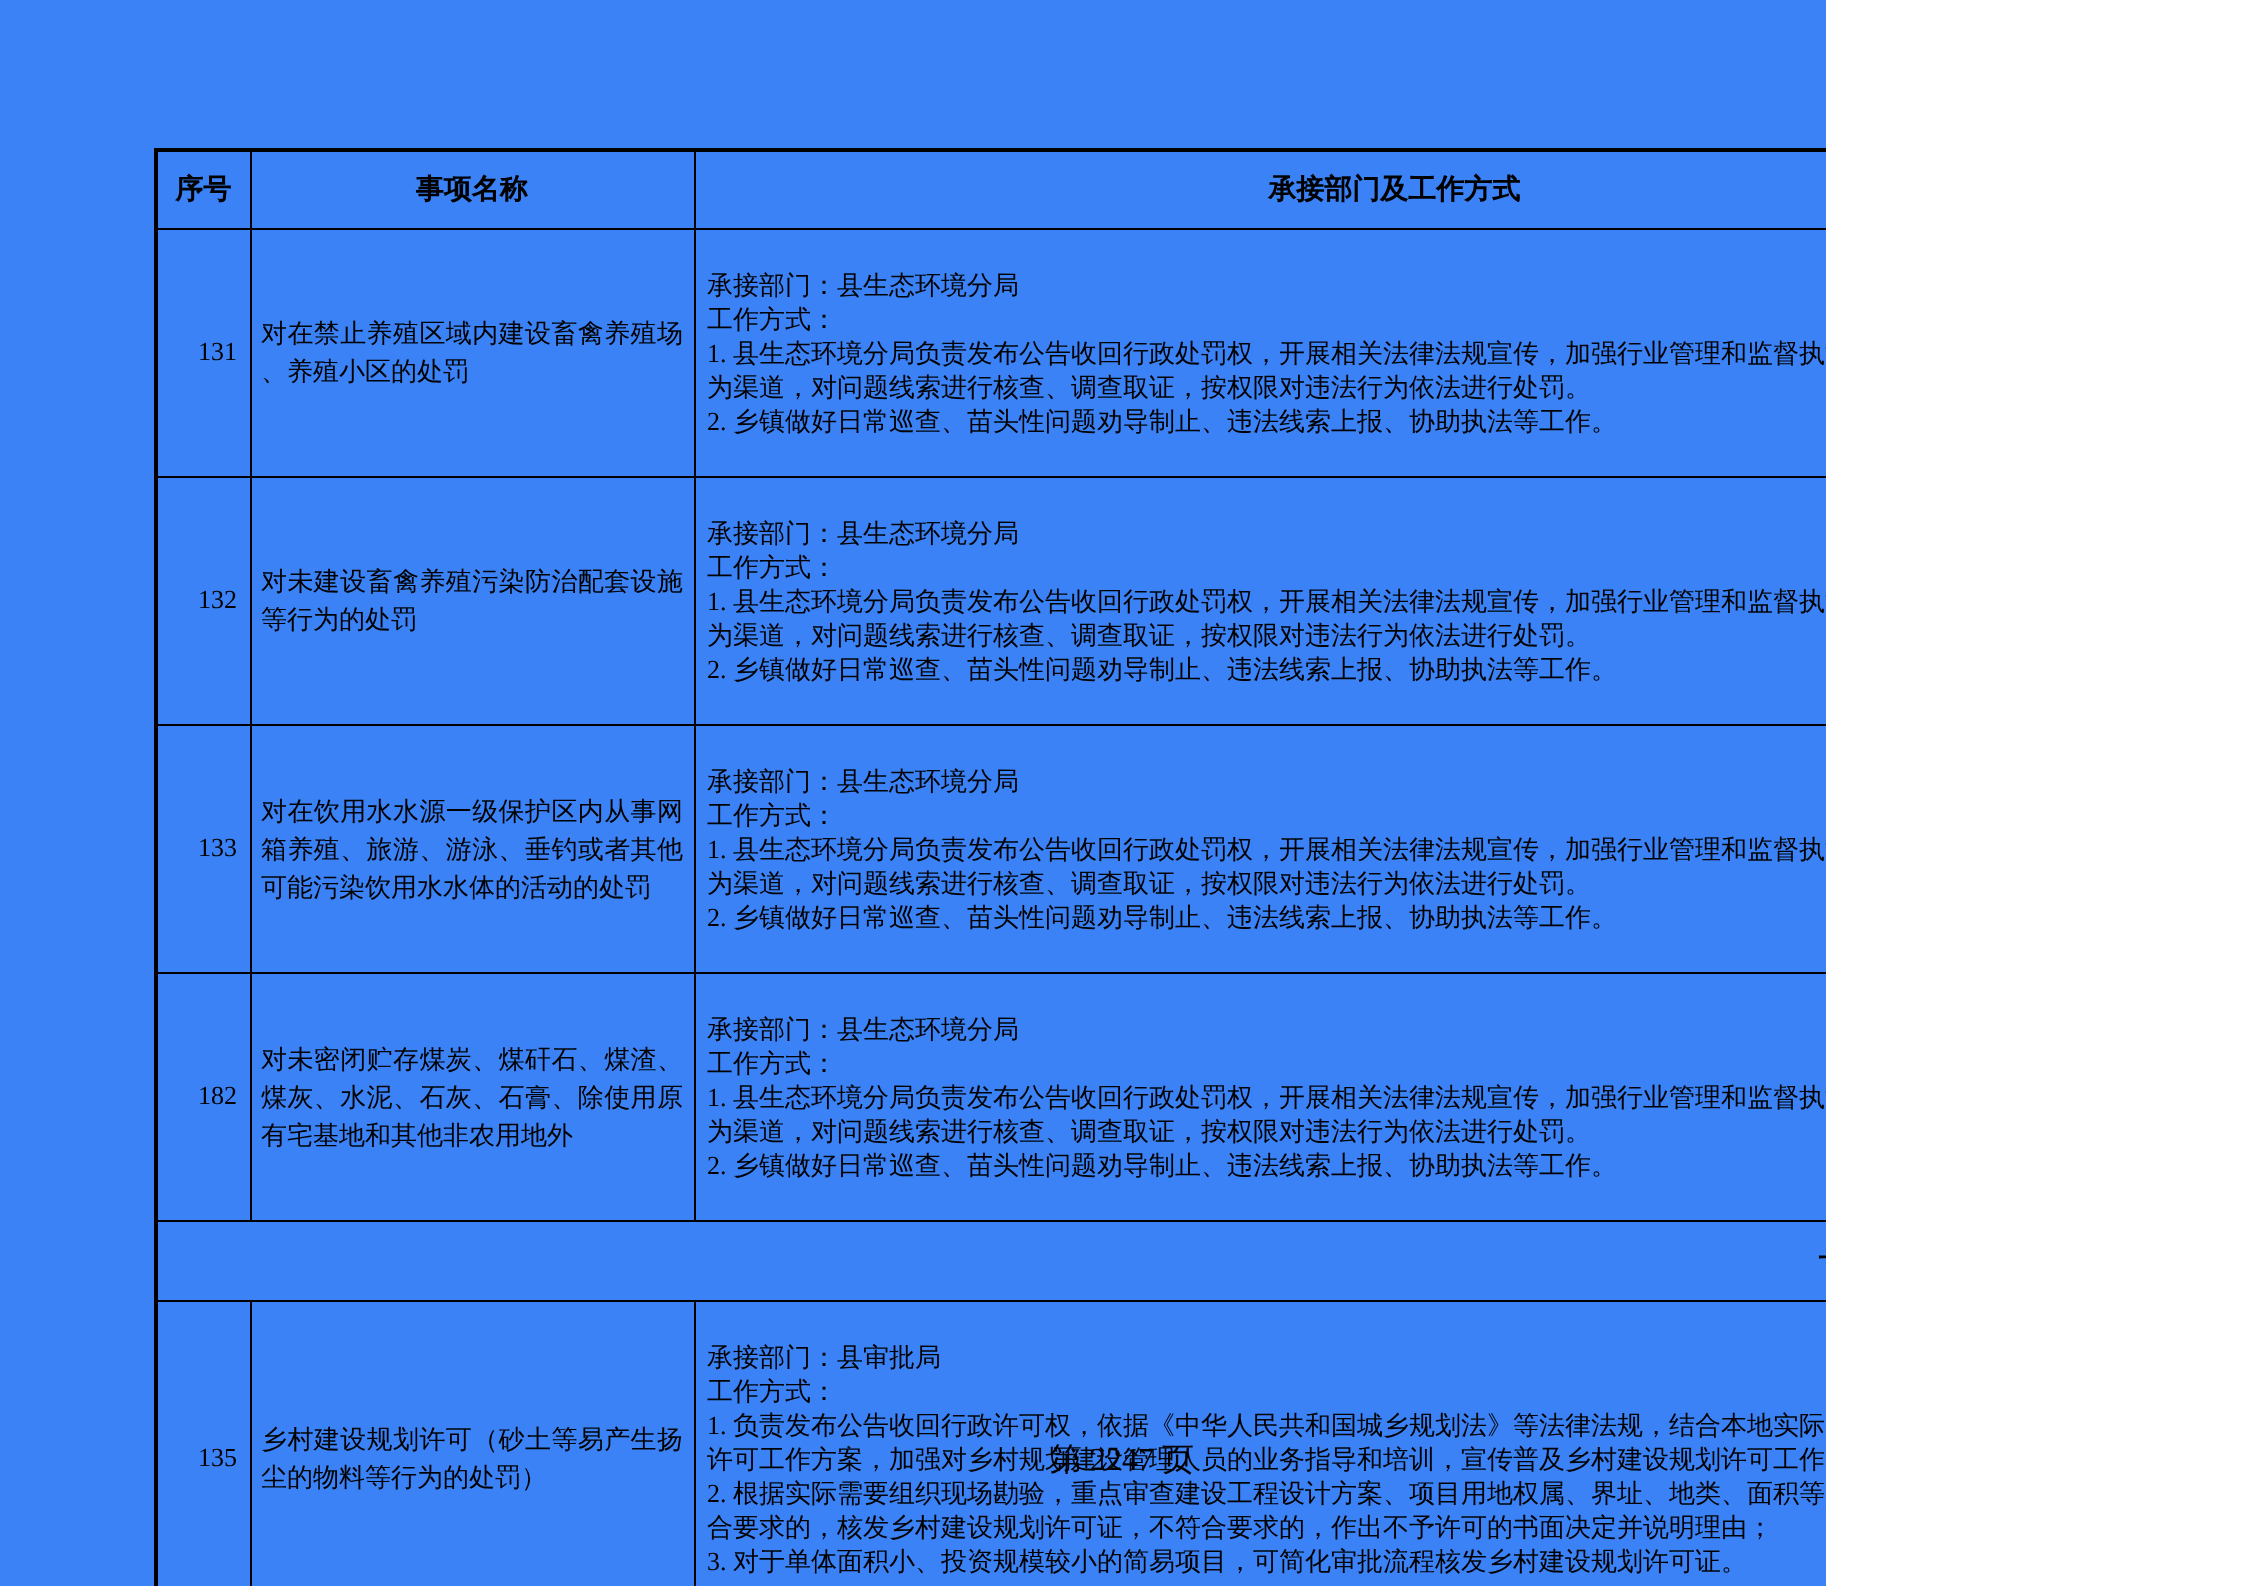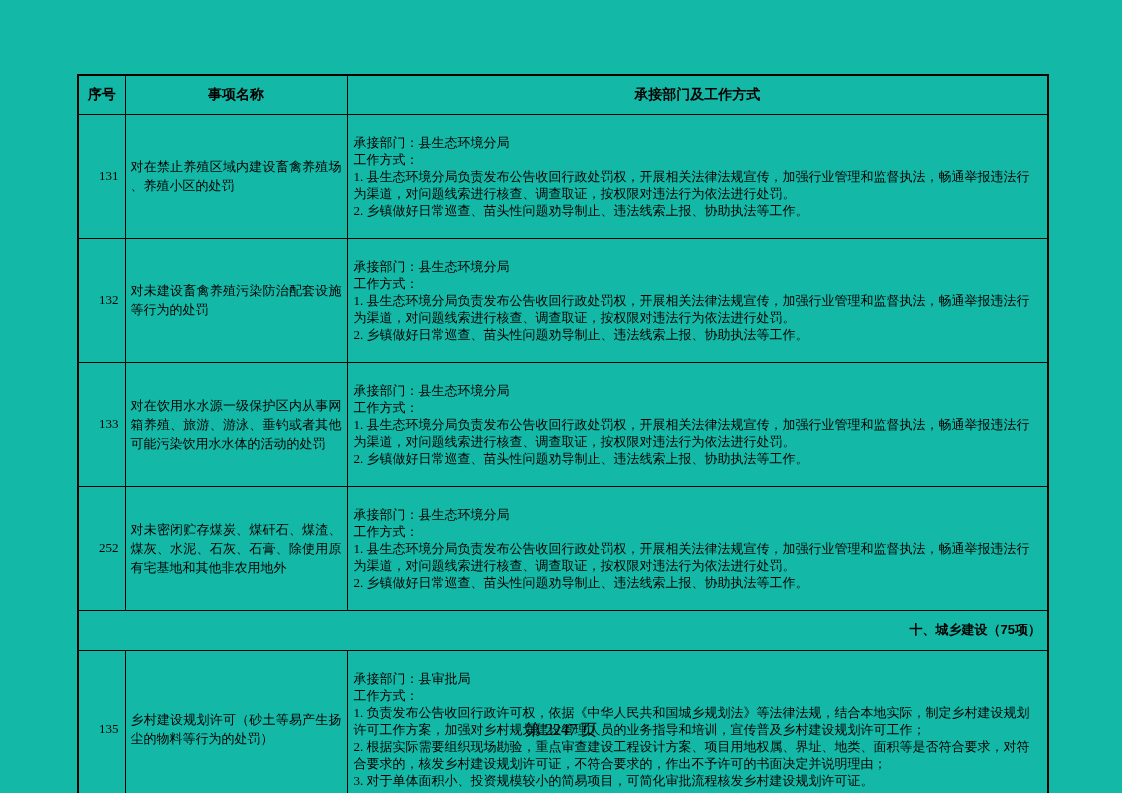--- a/index.html
+++ b/index.html
@@ -6,23 +6,23 @@
     margin: 0;
     padding: 0;
     background: #ffffff;
     width: 1122px;
     height: 793px;
     font-family: "Liberation Serif", "DejaVu Serif", serif;
     color: #000000;
   }
   .page {
     position: relative;
-    width: 1122px;
+    width: 913px;
     height: 793px;
-    background: #14b8a6;
+    background: #3b82f6;
     overflow: hidden;
   }
   table.doc-table {
     position: absolute;
     left: 77px;
     top: 74px;
     width: 970px;
     border-collapse: collapse;
     table-layout: fixed;
     border: 2px solid #000000;
@@ -126,21 +126,21 @@
   <tr class="item-row">
     <td class="seq">133</td>
     <td class="name">对在饮用水水源一级保护区内从事网箱养殖、旅游、游泳、垂钓或者其他可能污染饮用水水体的活动的处罚</td>
     <td class="detail">承接部门：县生态环境分局
 工作方式：
 1. 县生态环境分局负责发布公告收回行政处罚权，开展相关法律法规宣传，加强行业管理和监督执法，畅通举报违法行为渠道，对问题线索进行核查、调查取证，按权限对违法行为依法进行处罚。
 2. 乡镇做好日常巡查、苗头性问题劝导制止、违法线索上报、协助执法等工作。</td>
   </tr>
 
   <tr class="item-row">
-    <td class="seq">252</td>
+    <td class="seq">182</td>
     <td class="name">对未密闭贮存煤炭、煤矸石、煤渣、煤灰、水泥、石灰、石膏、除使用原有宅基地和其他非农用地外</td>
     <td class="detail">承接部门：县生态环境分局
 工作方式：
 1. 县生态环境分局负责发布公告收回行政处罚权，开展相关法律法规宣传，加强行业管理和监督执法，畅通举报违法行为渠道，对问题线索进行核查、调查取证，按权限对违法行为依法进行处罚。
 2. 乡镇做好日常巡查、苗头性问题劝导制止、违法线索上报、协助执法等工作。</td>
   </tr>
 
   <tr class="section-row">
     <td class="section" colspan="3">十、城乡建设（75项）</td>
   </tr>

